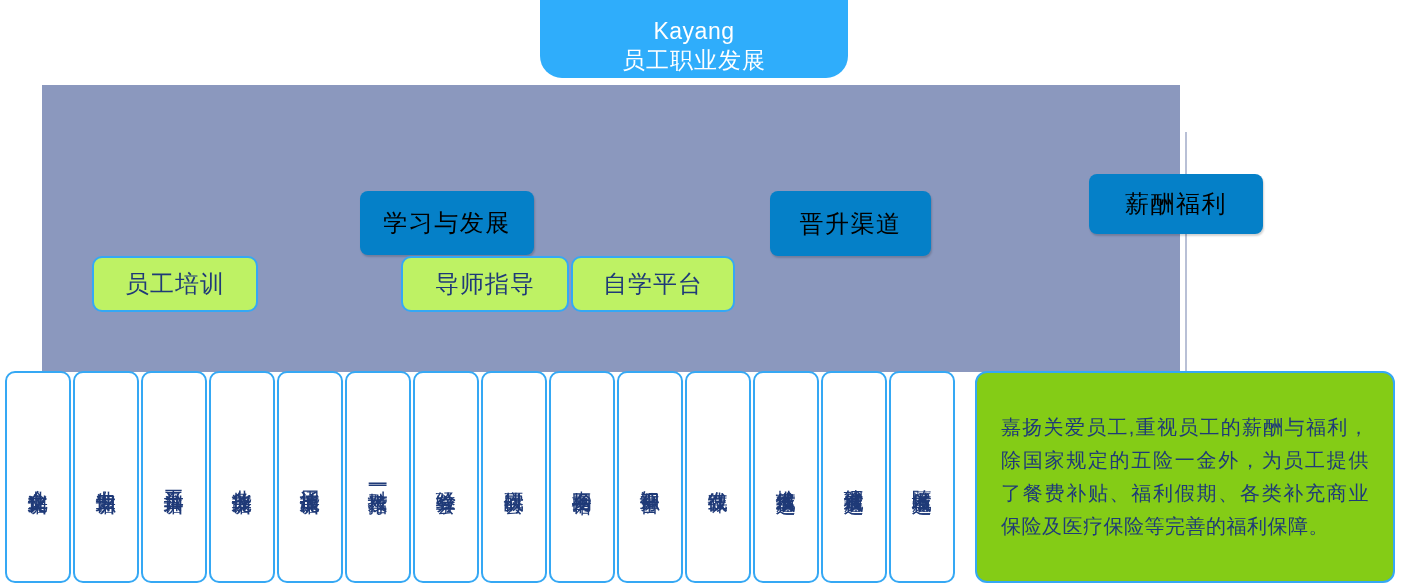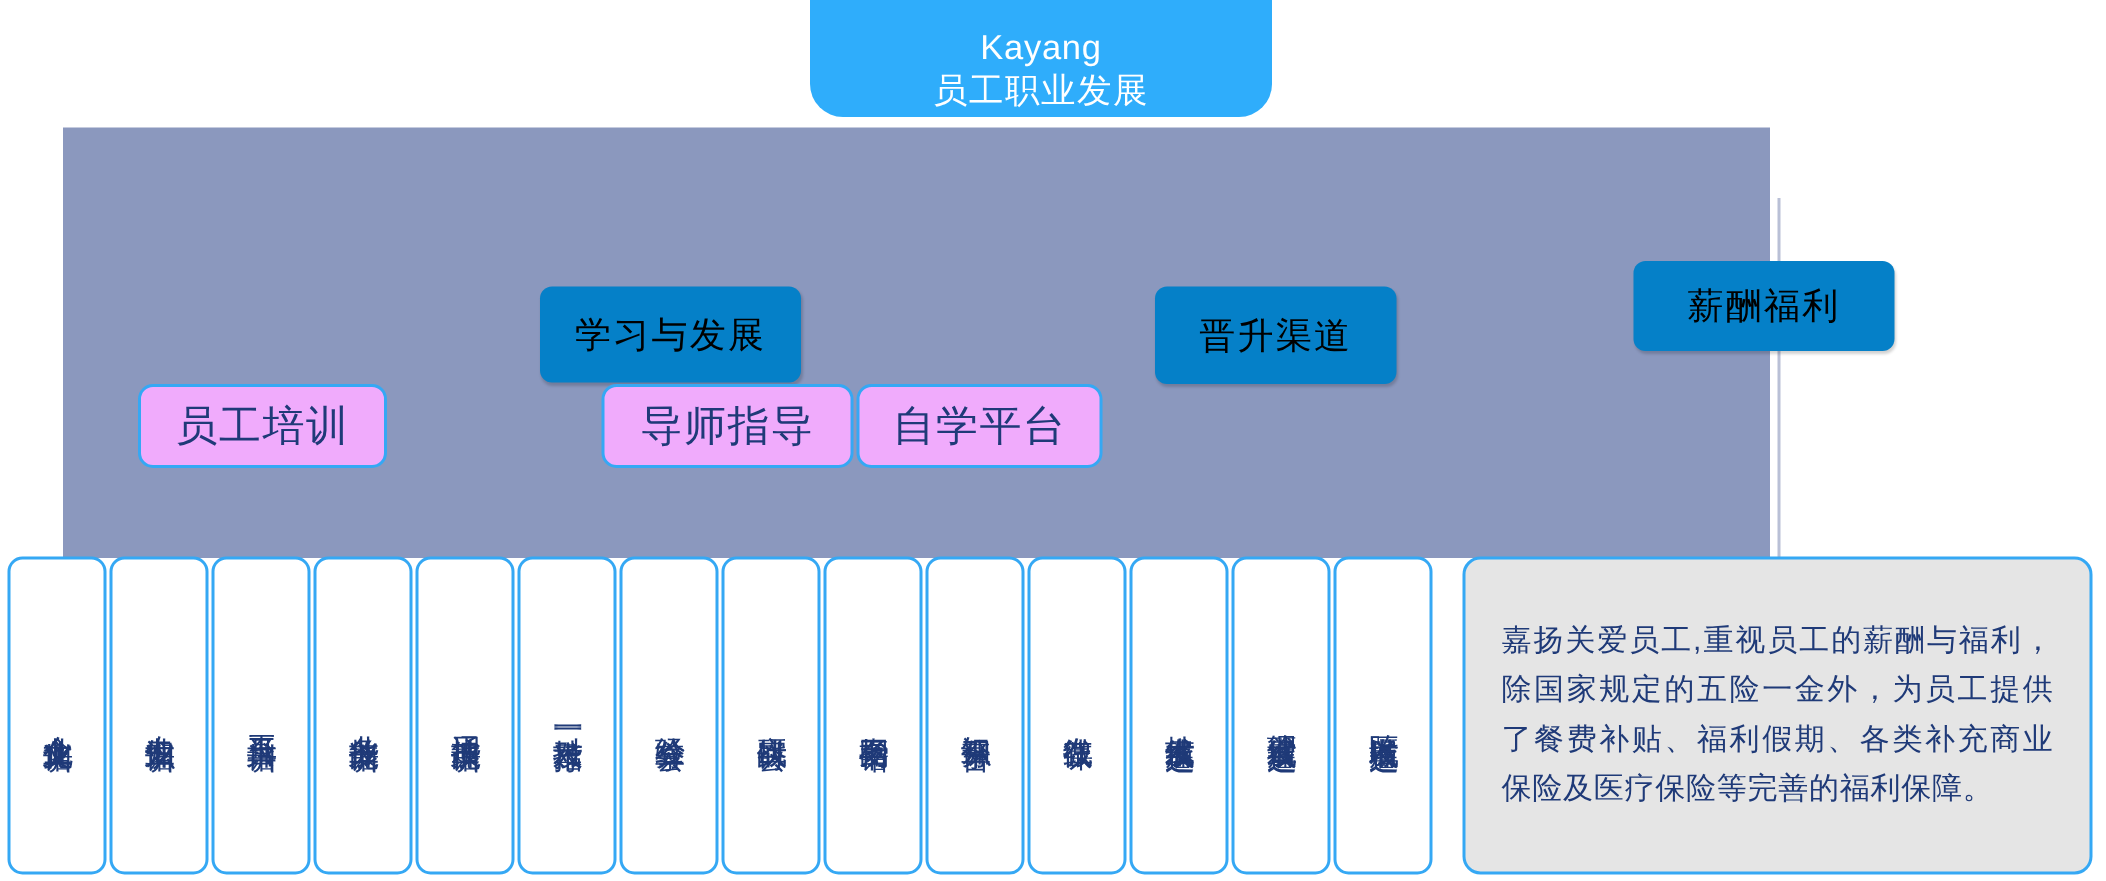--- a/index.html
+++ b/index.html
@@ -75,28 +75,28 @@
     box-shadow: 1px 2px 2px rgba(0,0,0,0.18);
     margin-top: 48px;
   }
   .pill-learning { left: 360px; top: 143px; width: 174px; height: 64px; }
   .pill-promotion { left: 770px; top: 143px; width: 161px; height: 65px; }
   .pill-comp { left: 1089px; top: 126px; width: 174px; height: 60px; }
 
   
   .wbox {
     position: absolute;
-    background: #f0abfc;
+    background: #bef264;
     border: 2px solid #35a8f4;
     border-radius: 10px;
     color: #1f3a78;
     display: flex;
     align-items: center;
     justify-content: center;
-    font-size: 28px;
+    font-size: 24px;
     letter-spacing: 1px;
   }
   .wbox-1 { left: 92px;  top: 256px; width: 162px; height: 52px; }
   .wbox-2 { left: 365px; top: 256px; width: 164px; height: 52px; margin-left: 36px; }
   .wbox-3 { left: 571px; top: 256px; width: 160px; height: 52px; }
 
   
   .vcard-row {
     position: absolute;
     left: 5px;
@@ -127,21 +127,21 @@
     white-space: normal;
   }
 
   
   .benefit-card {
     position: absolute;
     left: 975px;
     top: 371px;
     width: 420px;
     height: 212px;
-    background: #e5e5e5;
+    background: #84cc16;
     border: 2px solid #35a8f4;
     border-radius: 12px;
     box-sizing: border-box;
     display: flex;
     align-items: center;
     justify-content: center;
     padding: 10px 24px;
   }
   .benefit-card p {
     margin: 0;

